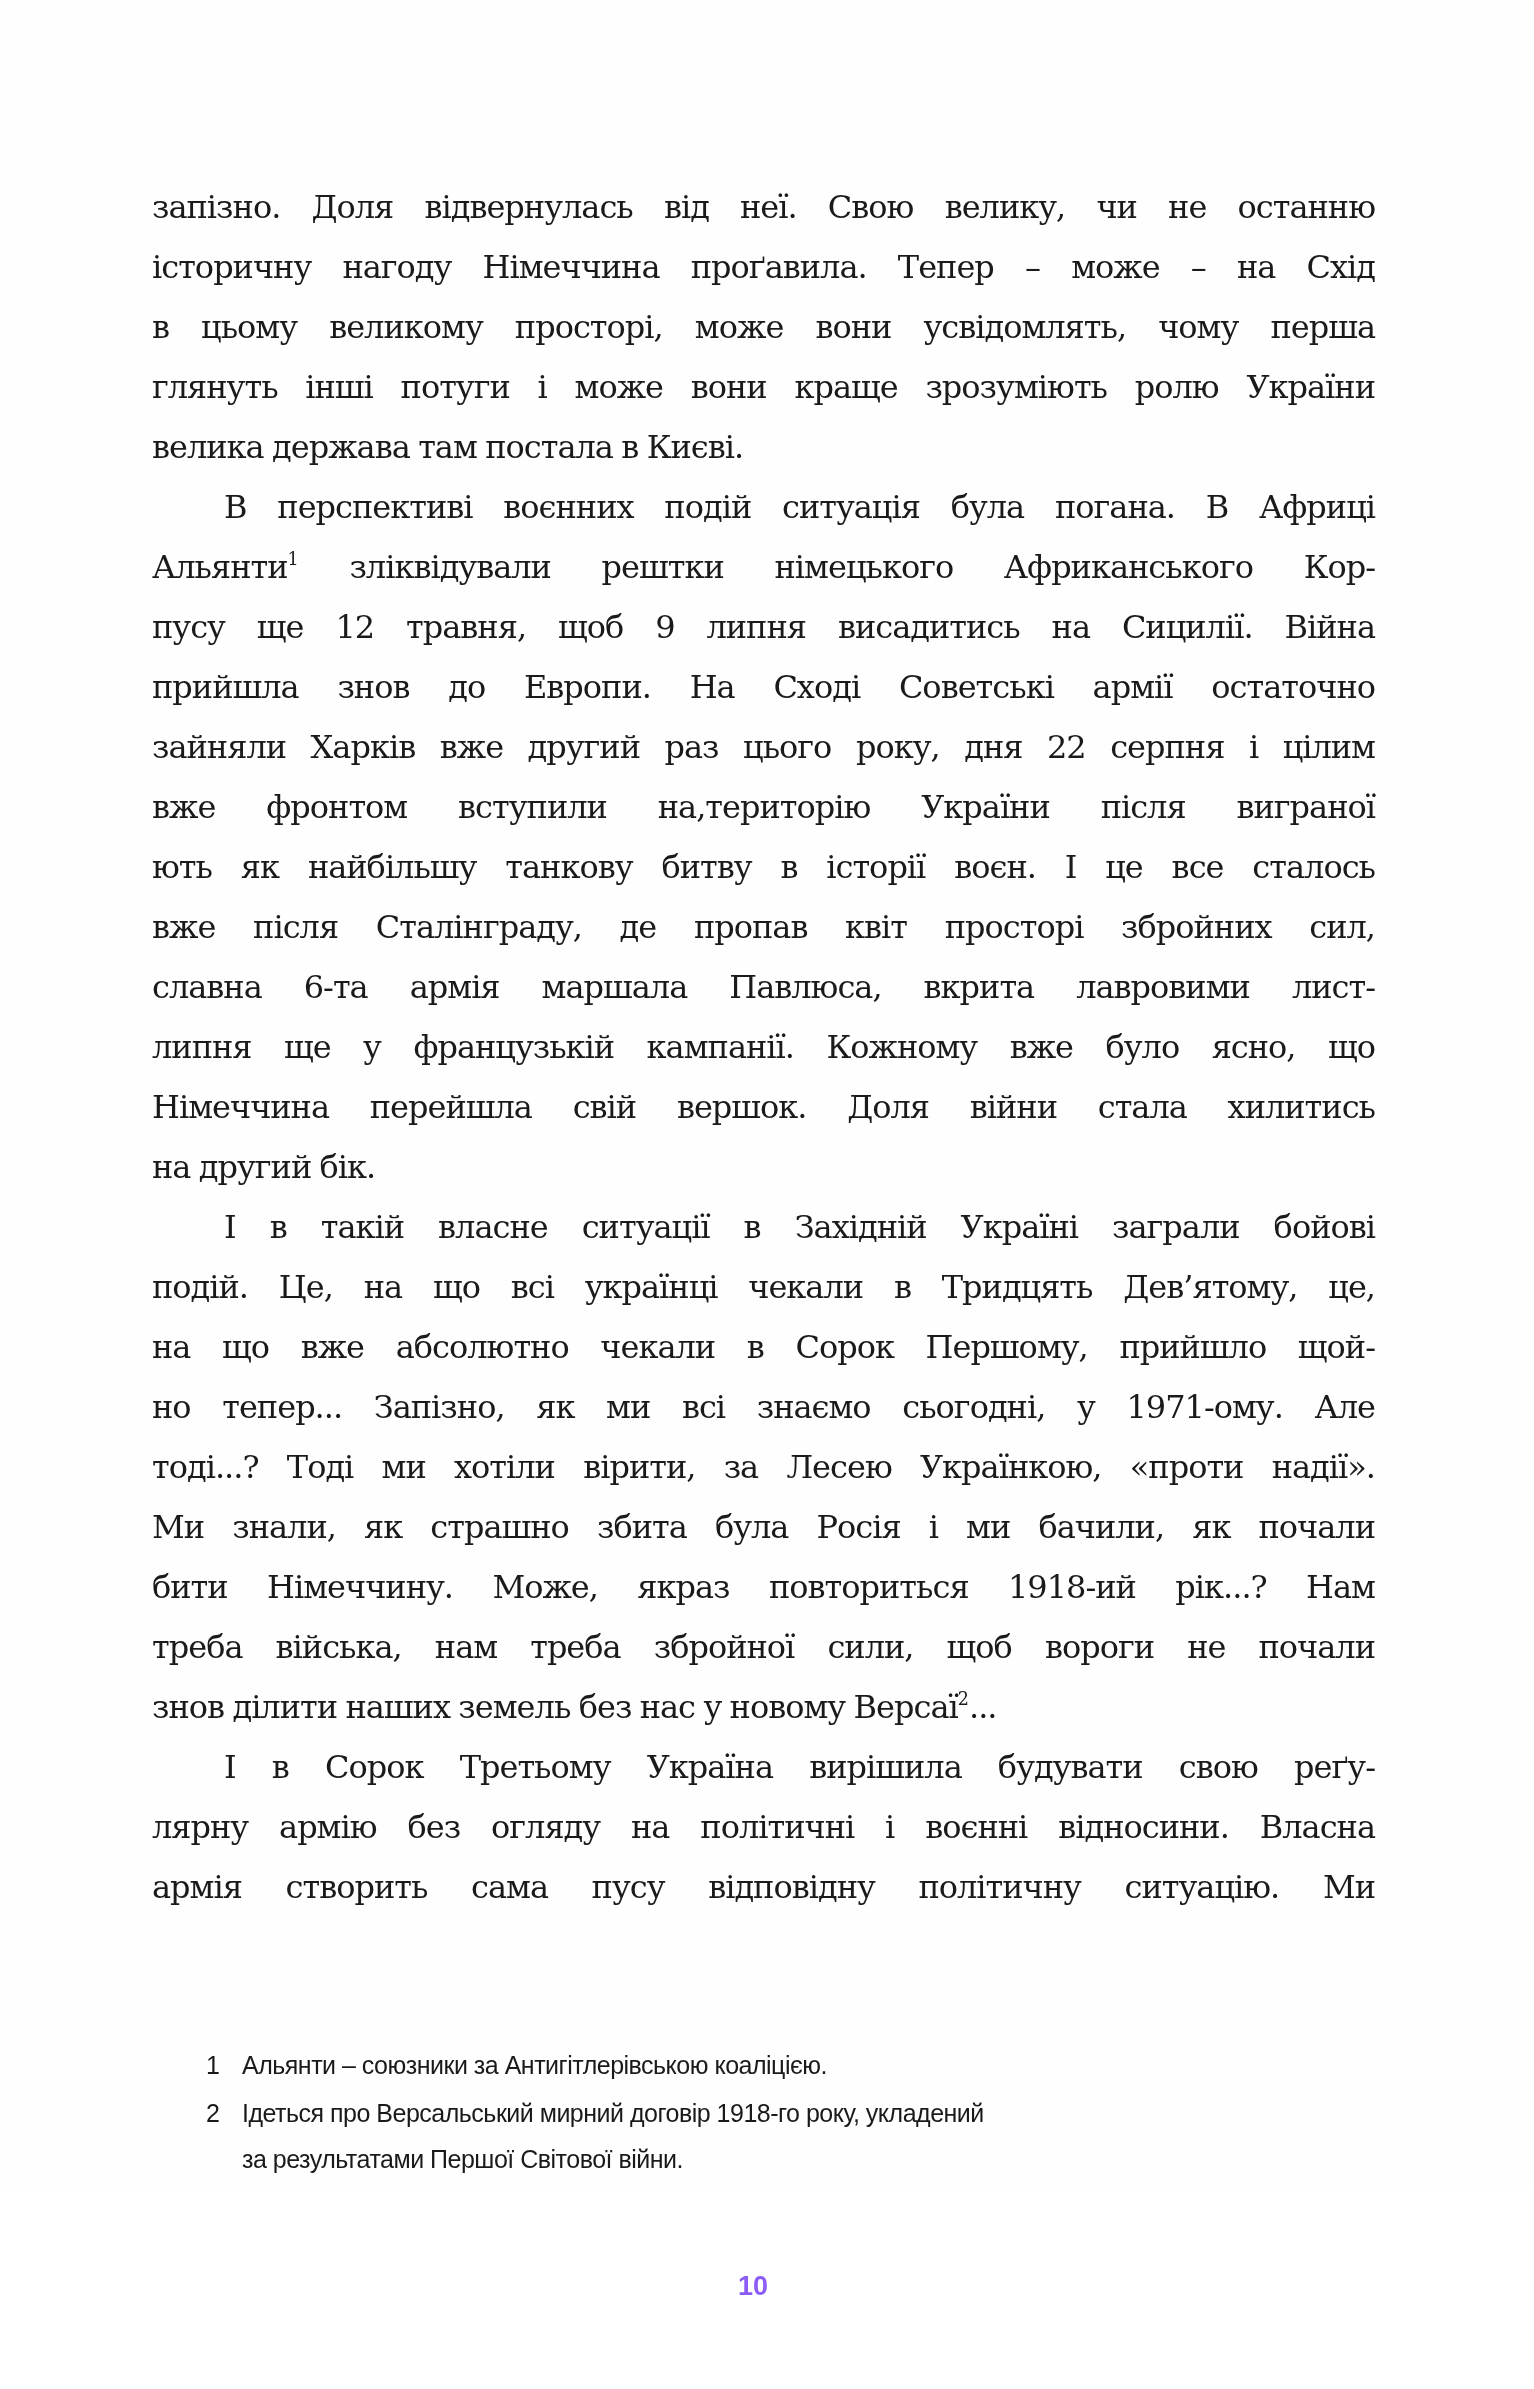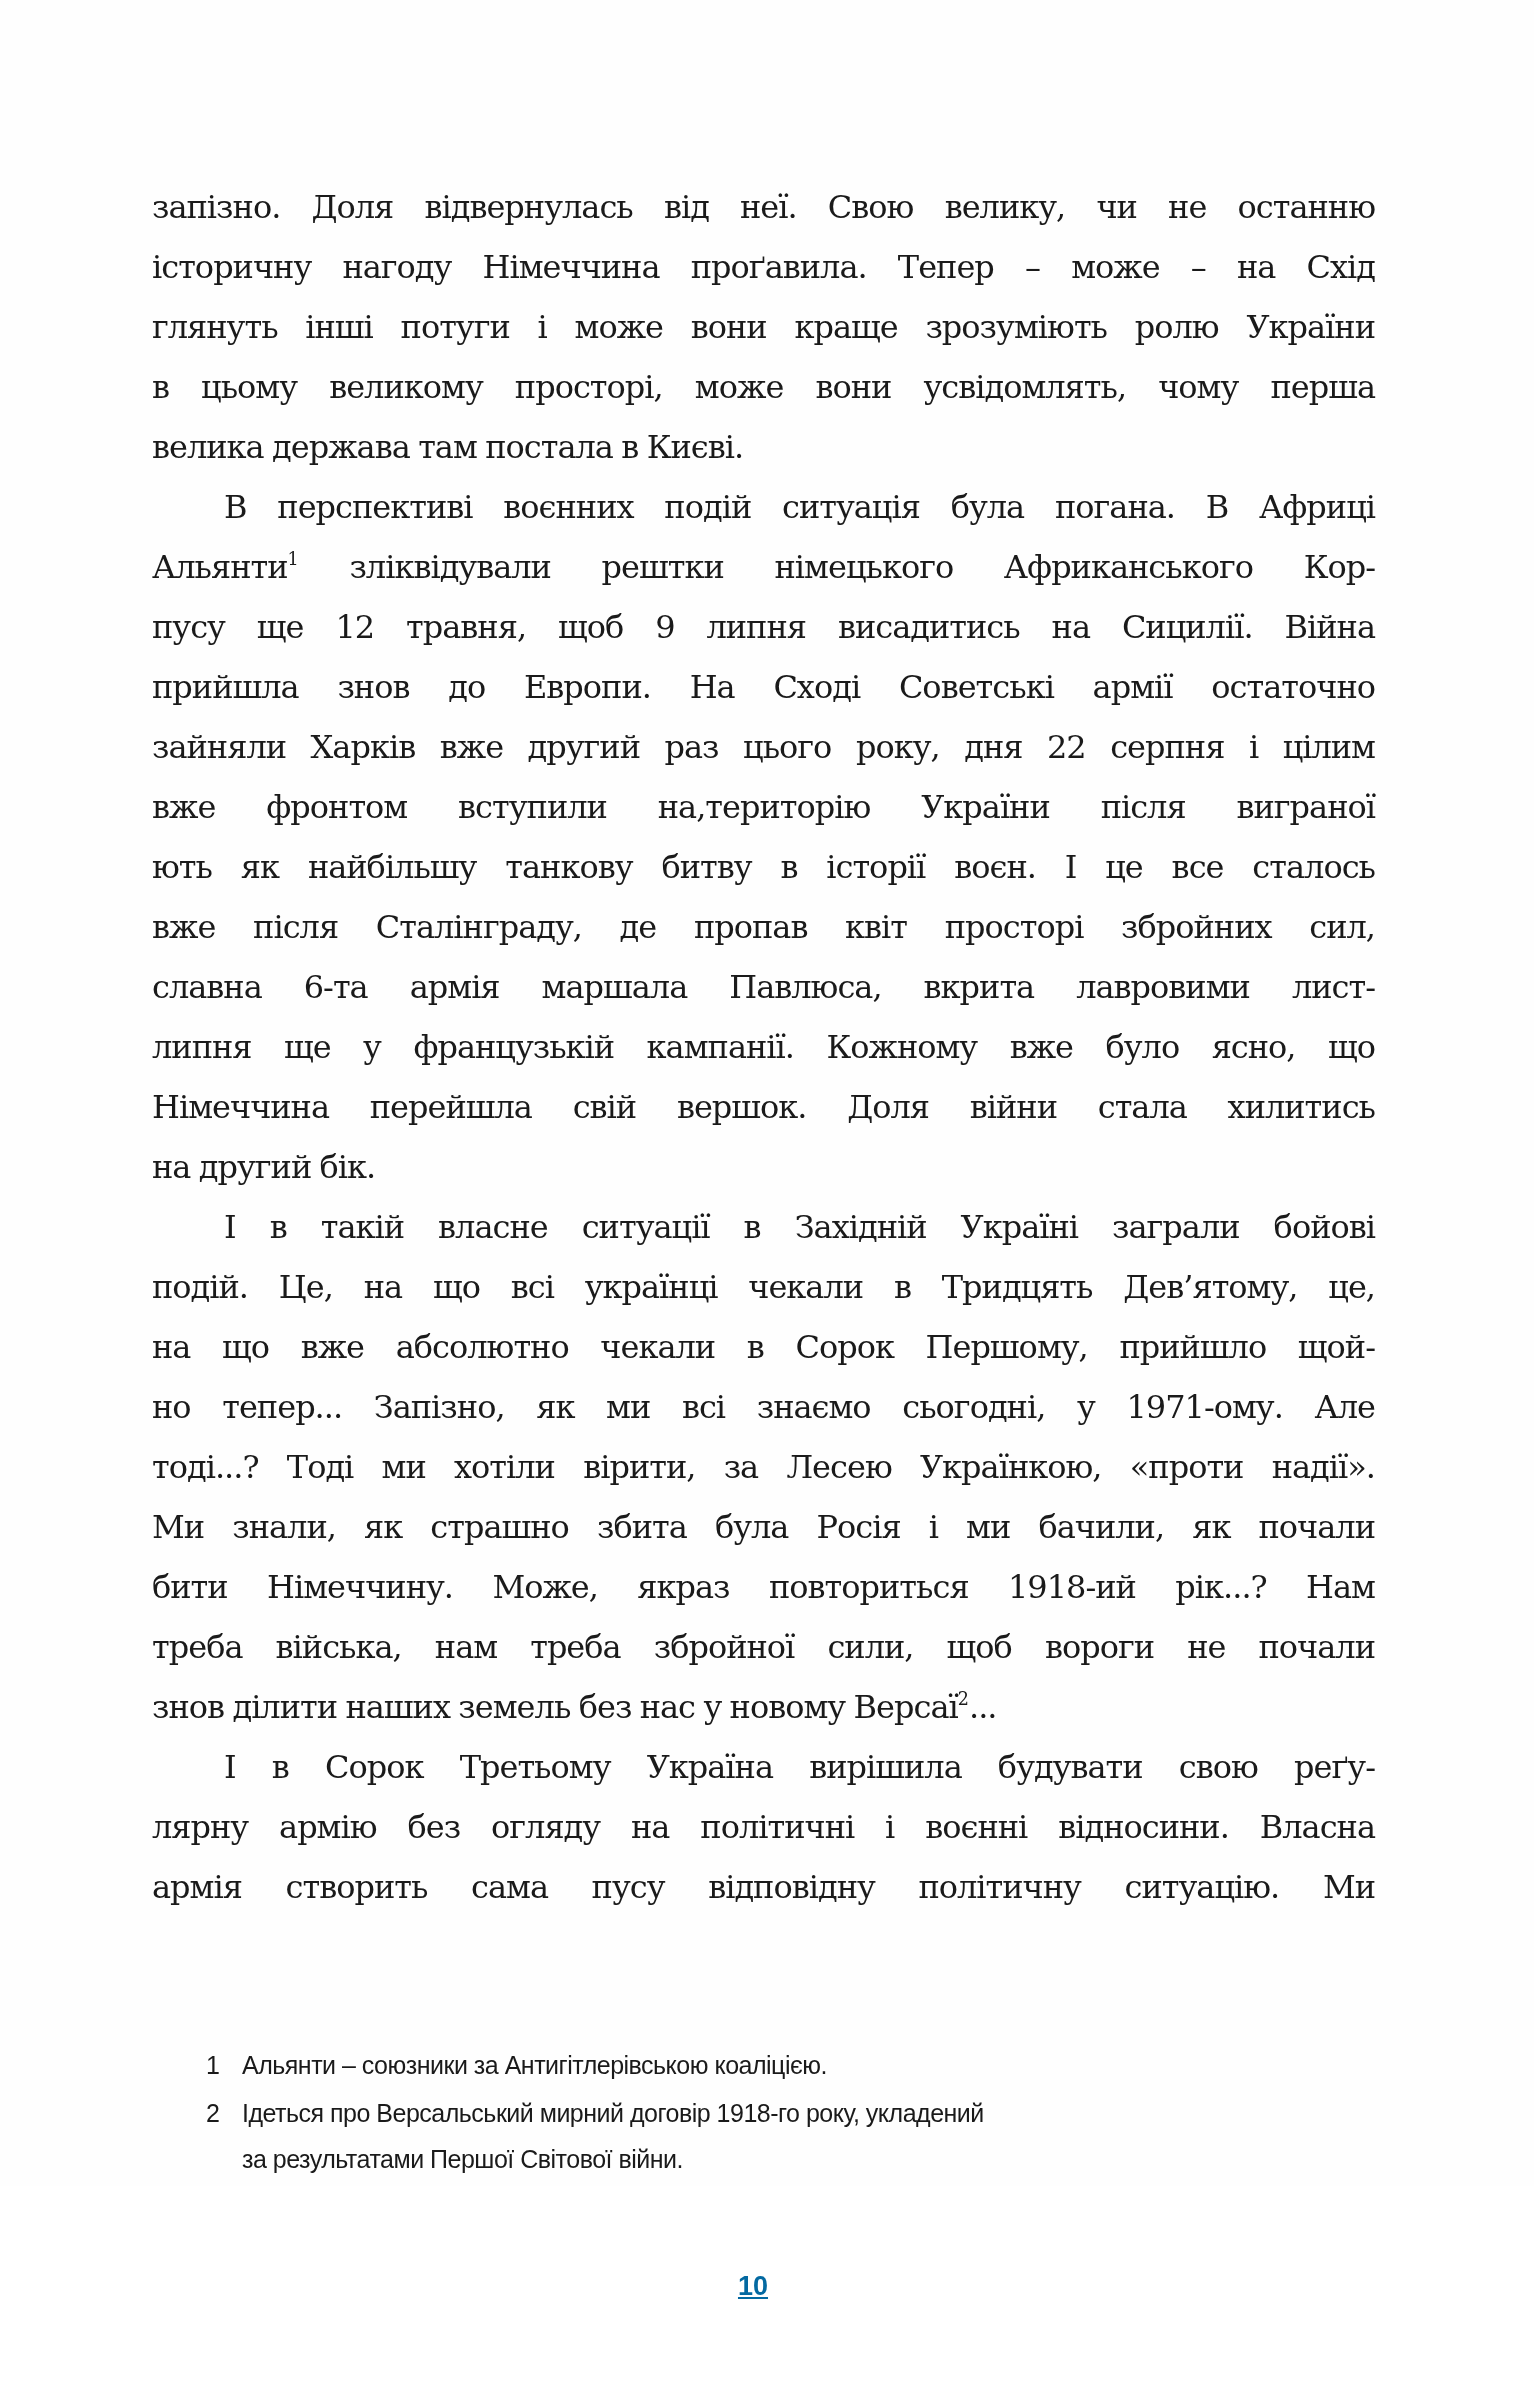--- a/index.html
+++ b/index.html
@@ -82,35 +82,34 @@
     }
     .page-number {
       position: absolute;
       left: 0;
       width: 1506px;
       top: 2271px;
       text-align: center;
       font-family: "Liberation Sans", "DejaVu Sans", sans-serif;
       font-weight: bold;
       font-size: 27px;
-      color: #0369a1;
-      text-decoration: underline;
+      color: #8b5cf6;
     }
   </style>
 </head>
 <body>
 
 <div class="page">
 
   <div class="body-text">
 
     <span class="line">запізно. Доля відвернулась від неї. Свою велику, чи не останню</span>
     <span class="line">історичну нагоду Німеччина проґавила. Тепер – може – на Схід</span>
+    <span class="line">в цьому великому просторі, може вони усвідомлять, чому перша</span>
     <span class="line">глянуть інші потуги і може вони краще зрозуміють ролю України</span>
-    <span class="line">в цьому великому просторі, може вони усвідомлять, чому перша</span>
     <span class="line last">велика держава там постала в Києві.</span>
 
     <span class="line indent">В перспективі воєнних подій ситуація була погана. В Африці</span>
     <span class="line"><span>Альянти</span><sup class="fnref">1</sup><span> зліквідували рештки німецького Африканського Кор-</span></span>
     <span class="line">пусу ще 12 травня, щоб 9 липня висадитись на Сицилії. Війна</span>
     <span class="line">прийшла знов до Европи. На Сході Советські армії остаточно</span>
     <span class="line">зайняли Харків вже другий раз цього року, дня 22 серпня і цілим</span>
     <span class="line">вже фронтом вступили на,територію України після виграної</span>
     <span class="line">ють як найбільшу танкову битву в історії воєн. І це все сталось</span>
     <span class="line">вже після Сталінграду, де пропав квіт просторі збройних сил,</span>

